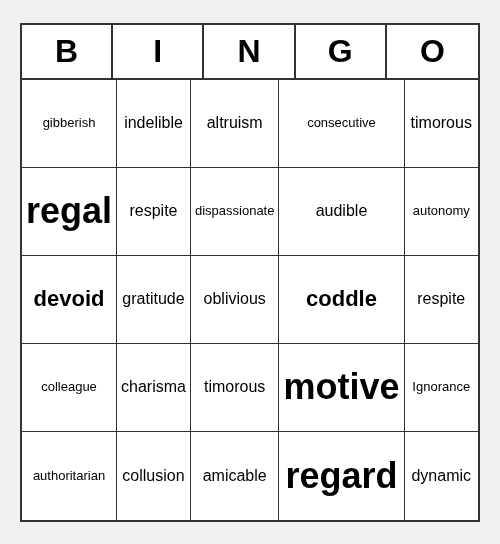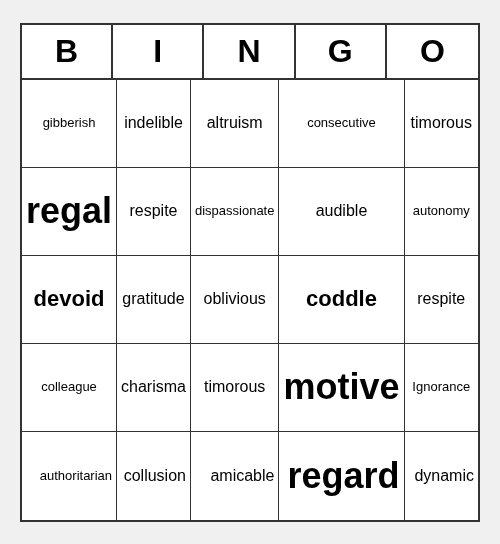--- a/index.html
+++ b/index.html
@@ -57,21 +57,20 @@
       min-height: 88px;
       padding: 16px 4px;
     }
 
     .bingo-cell:nth-child(5n) {
       border-right: none;
     }
 
     .bingo-cell:nth-child(n+21) {
       border-bottom: none;
-      justify-content: flex-end;
     }
 
     .bingo-cell span {
       display: block;
       line-height: 1.2;
     }
 
     .size-small {
       font-size: 13px;
     }

